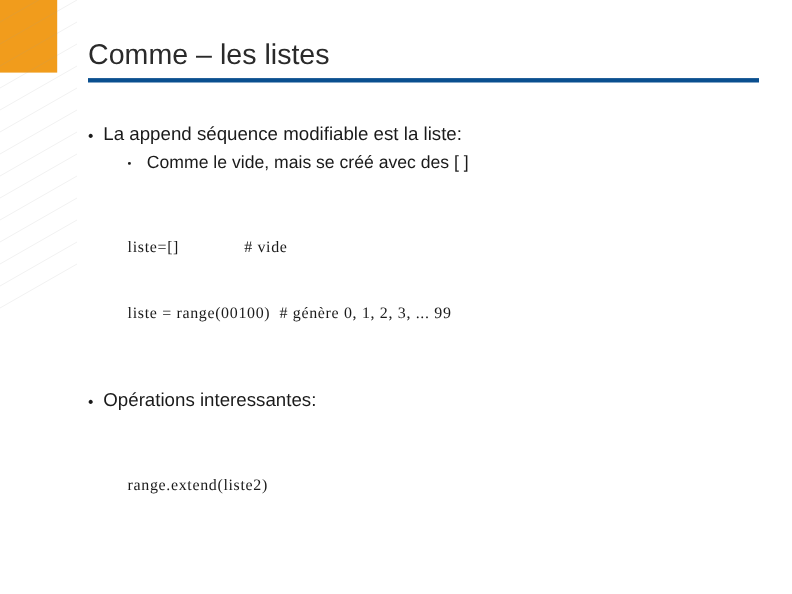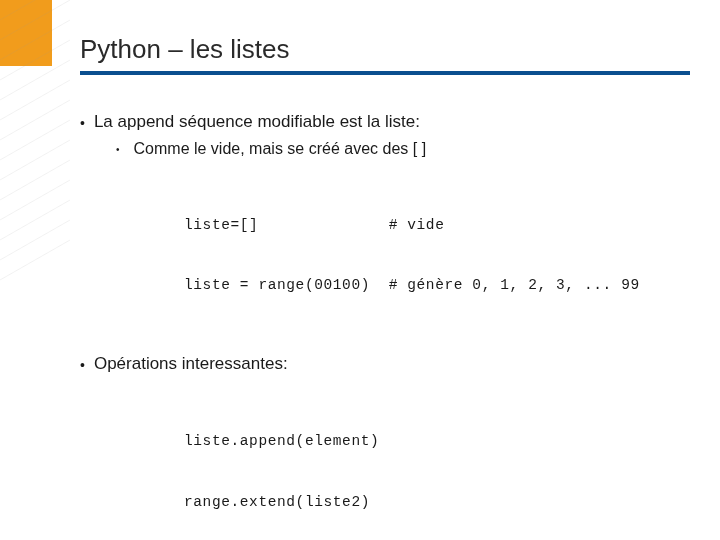--- a/index.html
+++ b/index.html
@@ -77,22 +77,22 @@
     margin: 6px 0 6px 36px;
     display: flex;
     font-size: 16px;
   }
   .bullet-l2 .dot {
     margin-right: 14px;
     font-size: 10px;
     line-height: 20px;
   }
   .code-block {
-    margin: 14px 0 14px 104px;
-    font-family: Liberation Mono, monospace;
+    margin: 14px 0 14px 36px;
+    font-family: Liberation Serif, serif;
     font-size: 14.5px;
     line-height: 1.4;
     white-space: pre;
     letter-spacing: 0.6px;
   }
   .code-line {
     display: block;
   }
 </style>
 </head>
@@ -112,21 +112,21 @@
     <line x1="0" y1="180" x2="70" y2="140"></line>
     <line x1="0" y1="200" x2="70" y2="160"></line>
     <line x1="0" y1="220" x2="70" y2="180"></line>
     <line x1="0" y1="240" x2="70" y2="200"></line>
     <line x1="0" y1="260" x2="70" y2="220"></line>
     <line x1="0" y1="280" x2="70" y2="240"></line>
   </svg>
 </div>
 
 <div class="title-area">
-  <h1 class="title">Python – les listes</h1>
+  <h1 class="title">Comme – les listes</h1>
   <div class="title-underline"></div>
 </div>
 
 <div class="content">
 
   <div class="bullet-l1">
     <span class="dot">•</span>
     <span>La append séquence modifiable est la liste:</span>
   </div>
   <div class="bullet-l2">
@@ -136,21 +136,20 @@
   <div class="code-block">
     <span class="code-line">liste=[]              # vide</span>
     <span class="code-line">liste = range(00100)  # génère 0, 1, 2, 3, ... 99</span>
   </div>
 
   <div class="bullet-l1" style="margin-top:18px;">
     <span class="dot">•</span>
     <span>Opérations interessantes:</span>
   </div>
   <div class="code-block">
-    <span class="code-line">liste.append(element)</span>
     <span class="code-line">range.extend(liste2)</span>
     
     
     
     
     
     
   </div>
 
 </div>

